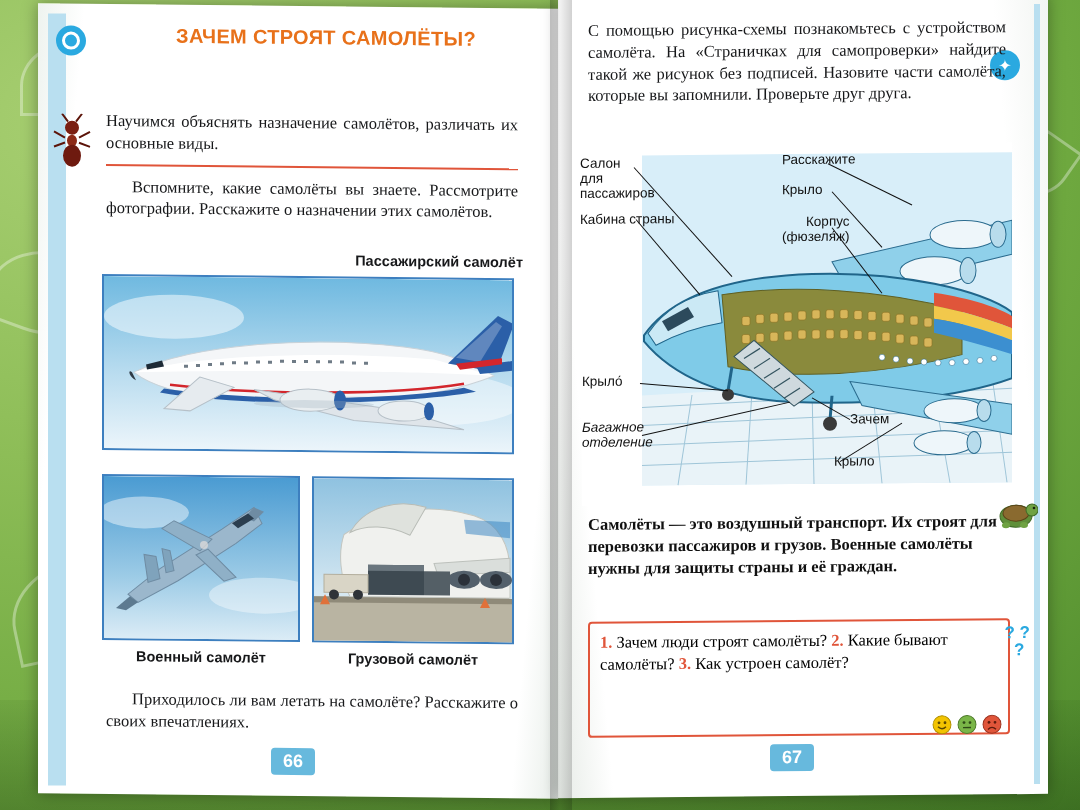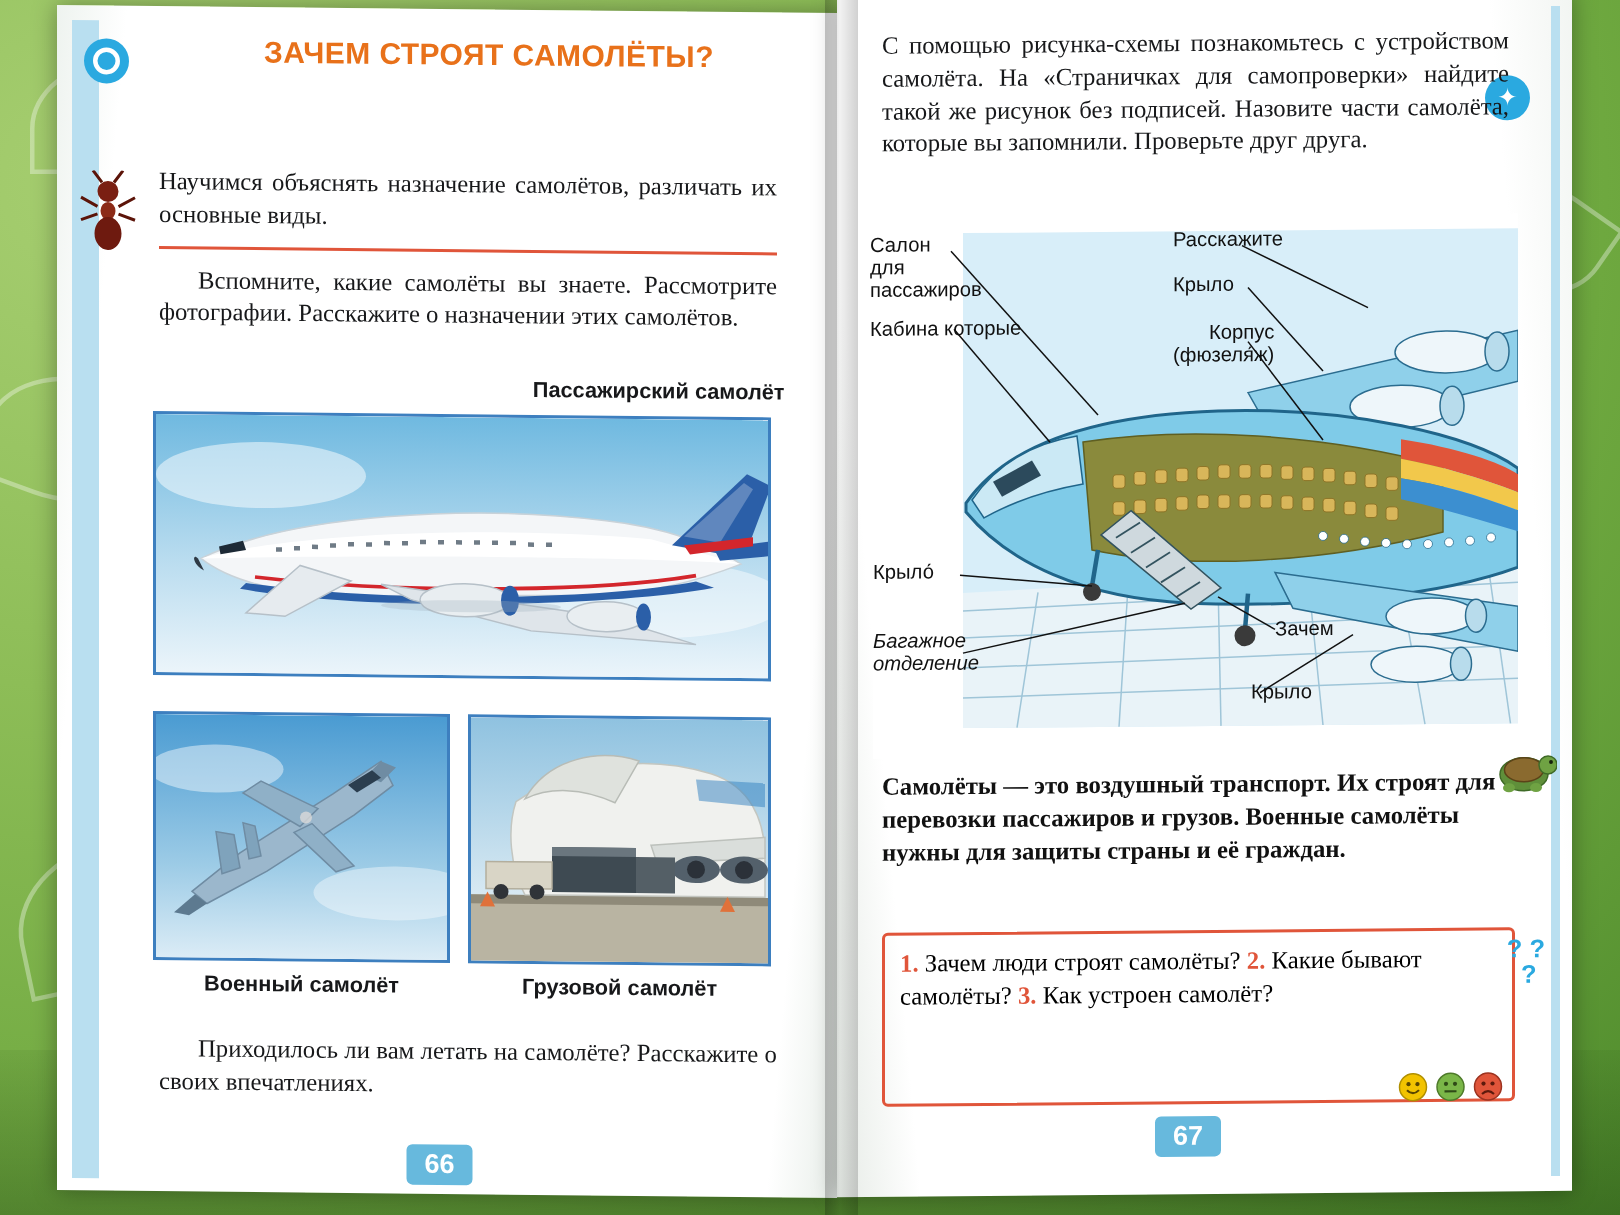--- a/index.html
+++ b/index.html
@@ -240,21 +240,21 @@
             <path d="M166 128 l5 -10 l5 10 Z" fill="#e0713a"></path>
           </svg>
         </div>
 
         <div class="cap" style="position:absolute;top:626px;left:4px;width:198px;text-align:center;">Военный самолёт</div>
         <div class="cap" style="position:absolute;top:626px;left:214px;width:202px;text-align:center;">Грузовой самолёт</div>
 
         <div class="para indent" style="position:absolute;top:666px;left:8px;width:412px;">Приходилось ли вам летать на самолёте? Расскажите о своих впечатлениях.</div>
       </div>
 
-      <div class="pagenum" style="left:233px;top:742px;margin-top:15px;">66</div>
+      <div class="pagenum" style="left:233px;top:742px;">66</div>
     </div>
 
     <div class="page page-right">
       <div class="rp-frame"></div>
       <div class="star">✦</div>
 
       <div style="position:absolute;left:30px;top:22px;width:418px;">
         <div class="para">С помощью рисунка-схемы познакомьтесь с устройством самолёта. На «Страничках для самопроверки» найдите такой же рисунок без подписей. Назовите части самолёта, которые вы запомнили. Проверьте друг друга.</div>
       </div>
 
@@ -366,21 +366,21 @@
             <path d="M250 48 L300 104"></path>
             <path d="M250 84 L300 150"></path>
             <path d="M58 238 L146 246"></path>
             <path d="M60 290 L208 258"></path>
             <path d="M268 276 L230 254"></path>
             <path d="M258 318 L320 280"></path>
           </g>
         </svg>
 
         <div class="dlabel" style="left:-2px;top:10px;width:92px;">Салон<br>для пассажиров</div>
-        <div class="dlabel" style="left:-2px;top:66px;">Кабина которые</div>
+        <div class="dlabel" style="left:-2px;top:66px;">Кабина страны</div>
         <div class="dlabel" style="left:200px;top:8px;">Расскажите</div>
         <div class="dlabel" style="left:200px;top:38px;">Крыло</div>
         <div class="dlabel" style="left:200px;top:70px;text-align:right;">Корпус<br>(фюзеля́ж)</div>
         <div class="dlabel" style="left:0px;top:228px;">Крыло́</div>
         <div class="dlabel" style="left:0px;top:274px;font-style:italic;">Багажное<br>отделение</div>
         <div class="dlabel" style="left:268px;top:268px;">Зачем</div>
         <div class="dlabel" style="left:252px;top:310px;">Крыло</div>
       </div>
 
       <div class="bold-para" style="position:absolute;left:30px;top:516px;width:418px;">Самолёты — это воздушный транспорт. Их строят для перевозки пассажиров и грузов. Военные самолёты нужны для защиты страны и её граждан.</div>

